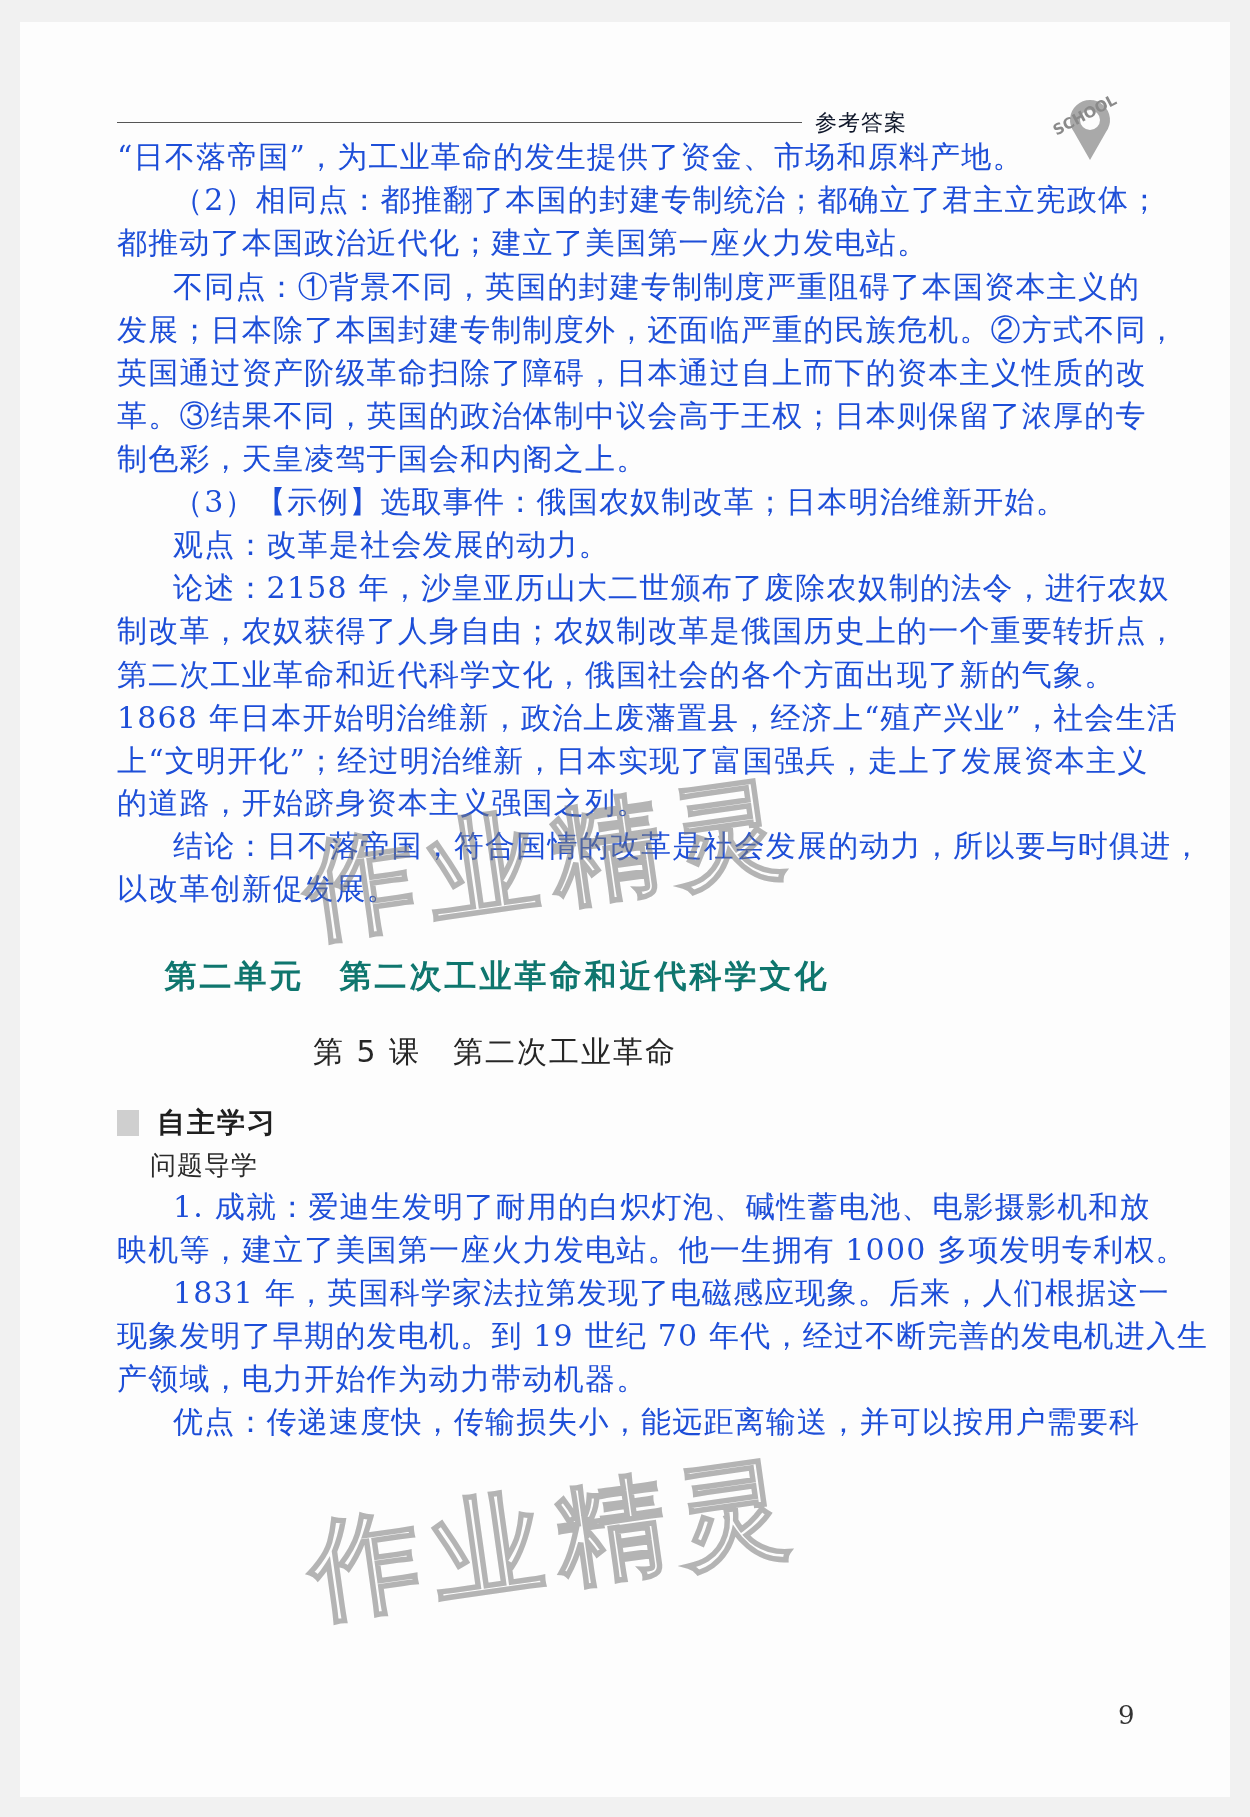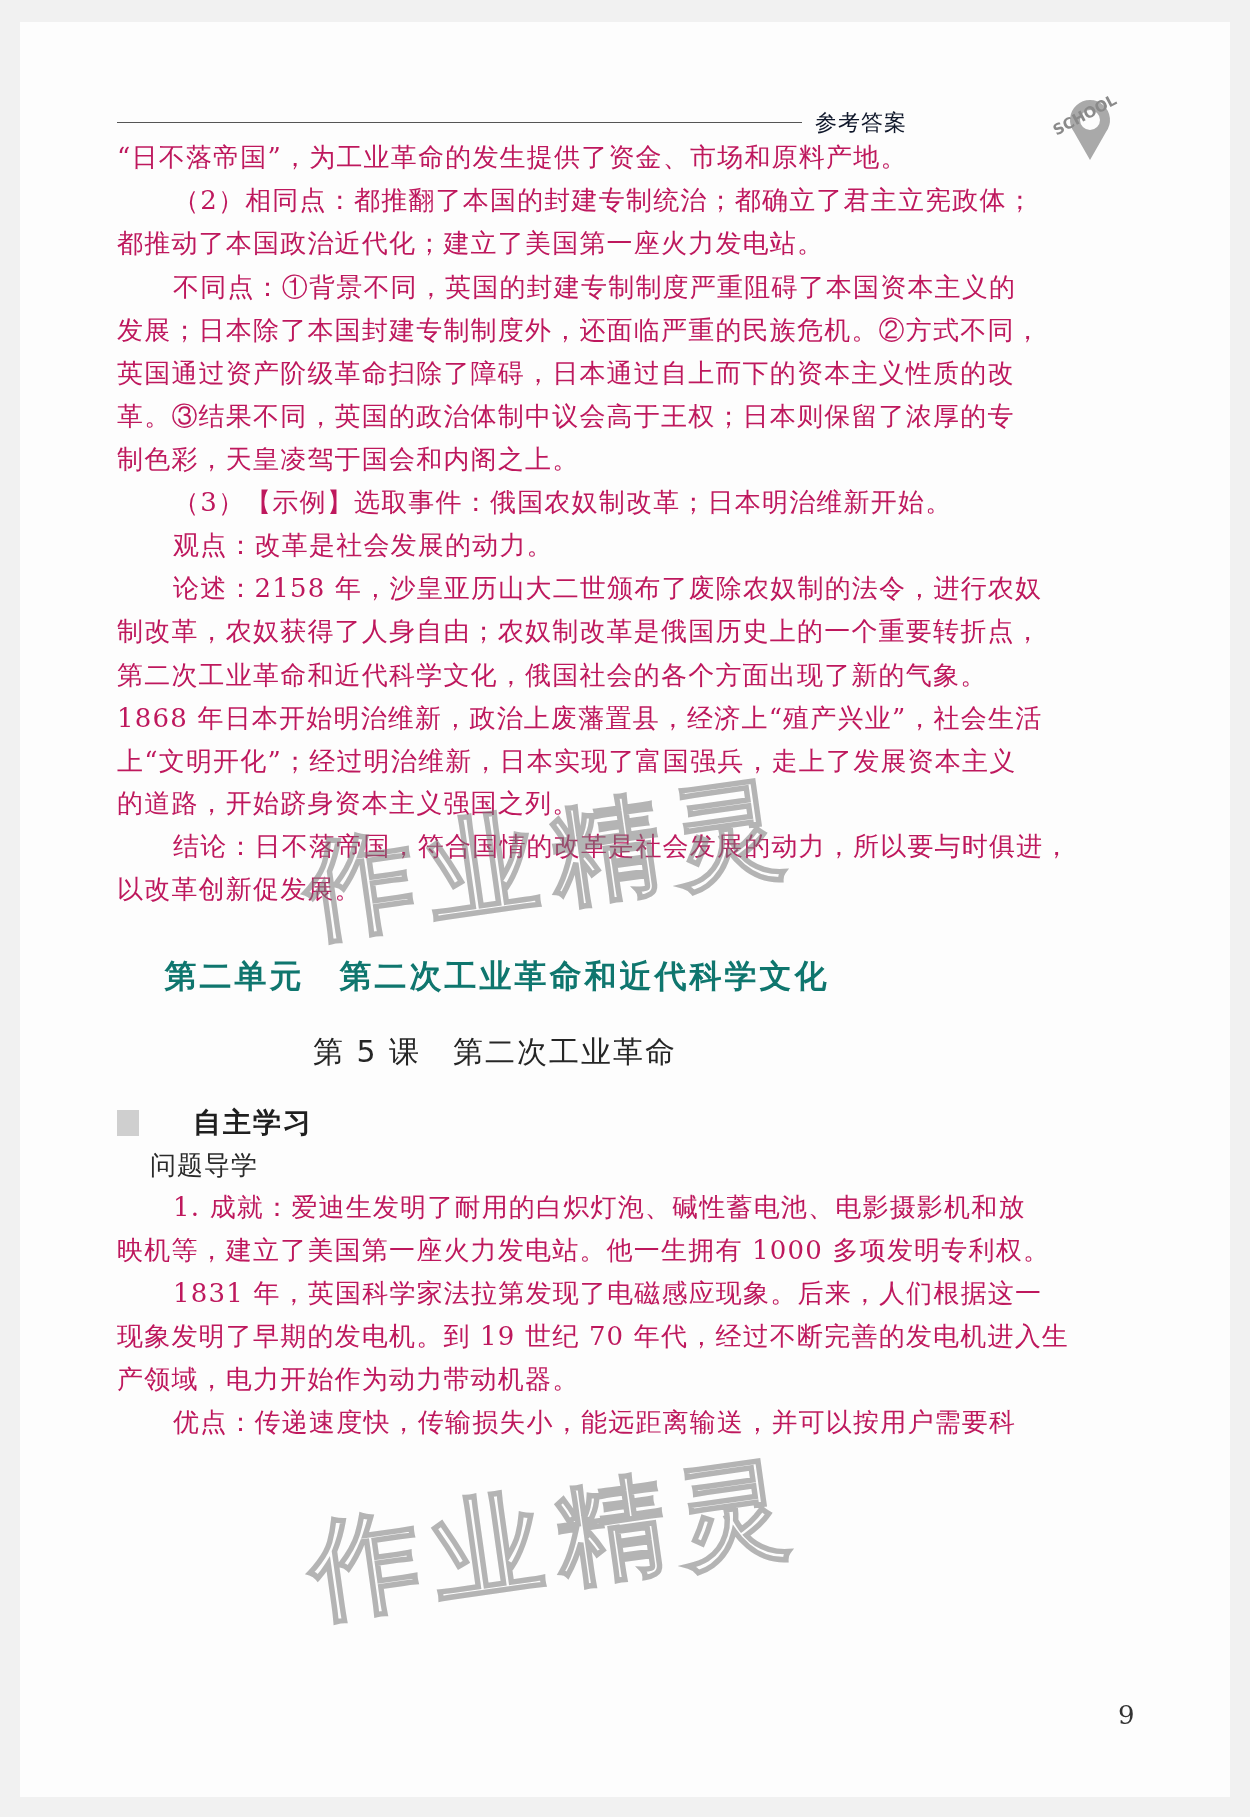--- a/index.html
+++ b/index.html
@@ -17,42 +17,41 @@
     position:absolute; left:117px; top:122px; width:685px; height:0;
     border-top:1.5px solid #555;
   }
   .header-label {
     position:absolute; left:815px; top:108px; font-size:22px; color:#0f172a;
     letter-spacing:1px;
     font-family:"DejaVu Sans","Liberation Sans",sans-serif;
   }
   .school-logo { position:absolute; left:1050px; top:88px; width:80px; height:80px; }
   .line {
-    position:absolute; left:117px; width:980px; font-size:26px; line-height:34px;
-    white-space:nowrap; letter-spacing:1.2px; color:#be185d;
+    position:absolute; left:117px; width:980px; font-size:30px; line-height:34px;
+    white-space:nowrap; letter-spacing:1.2px; color:#1d4ed8;
   }
   .indent { left:173px; }
   .unit-title {
     position:absolute; left:0; width:994px; text-align:center; top:955px;
     font-size:32px; font-weight:bold; letter-spacing:3px; color:#0f766e;
     font-family:Liberation Serif, serif;
   }
   .lesson-title {
     position:absolute; left:0; width:990px; text-align:center; top:1032px;
     font-size:30px; letter-spacing:2px; color:#262626;
     font-family:"DejaVu Sans","Liberation Sans",sans-serif;
   }
   .section-heading {
     position:absolute; left:117px; top:1104px; display:flex; align-items:center;
   }
   .section-marker { width:22px; height:26px; background:#cfcfcf; margin-right:18px; }
   .section-label {
     font-size:28px; font-weight:bold; letter-spacing:2px; color:#1f1f1f;
     font-family:"DejaVu Sans","Liberation Sans",sans-serif;
-    margin-left:36px;
   }
   .sub-heading {
     position:absolute; left:150px; top:1148px; font-size:26px; color:#2a2a2a;
     font-family:Liberation Serif, serif; letter-spacing:1px;
   }
   .page-number {
     position:absolute; left:1118px; top:1700px; font-size:26px; color:#333;
   }
   .watermark {
     position:absolute; pointer-events:none;

